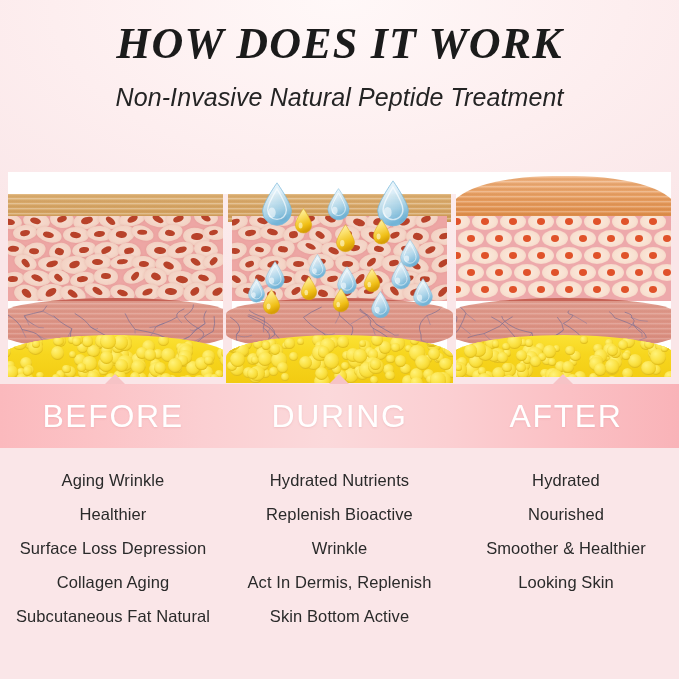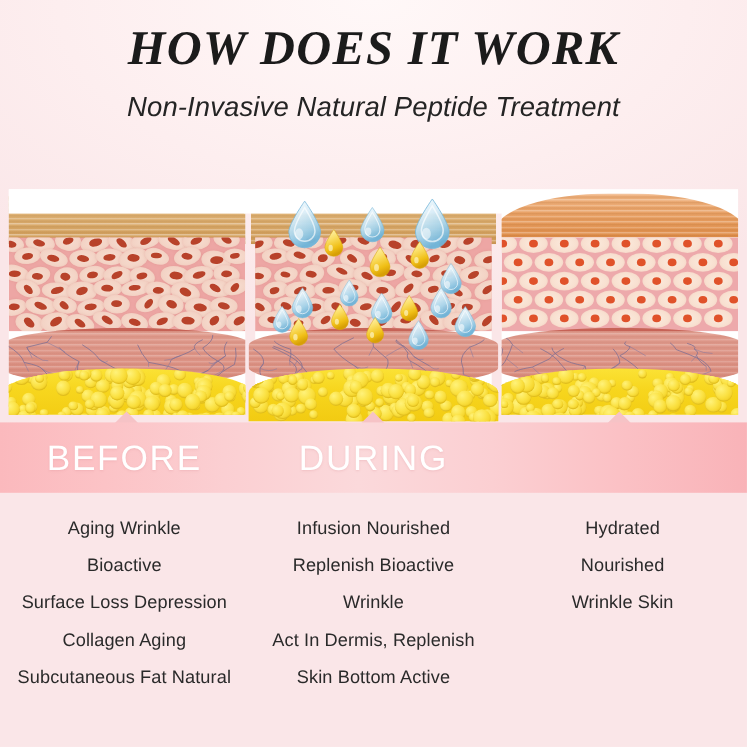--- a/index.html
+++ b/index.html
@@ -1364,37 +1364,39 @@
     </div>
   </div>
 
   <div class="pointer" style="left:104px"></div>
   <div class="pointer" style="left:328px"></div>
   <div class="pointer" style="left:552px"></div>
 
   <div class="band">
     <div class="band-label bl1">BEFORE</div>
     <div class="band-label bl2">DURING</div>
+    <div class="band-label bl3">AFTER</div>
   </div>
 
   <div class="lists">
     <div class="col col1">
         <div class="li">Aging Wrinkle</div>
-        <div class="li">Bioactive</div>
+        <div class="li">Healthier</div>
         <div class="li">Surface Loss Depression</div>
         <div class="li">Collagen Aging</div>
         <div class="li">Subcutaneous Fat Natural</div>
       </div>
     <div class="col col2">
-        <div class="li">Infusion Nourished</div>
+        <div class="li">Hydrated Nutrients</div>
         <div class="li">Replenish Bioactive</div>
         <div class="li">Wrinkle</div>
         <div class="li">Act In Dermis, Replenish</div>
         <div class="li">Skin Bottom Active</div>
       </div>
     <div class="col col3">
         <div class="li">Hydrated</div>
         <div class="li">Nourished</div>
-        <div class="li">Wrinkle Skin</div>
+        <div class="li">Smoother &amp; Healthier</div>
+        <div class="li">Looking Skin</div>
       </div>
   </div>
 
 </div>
 
 </body></html>

